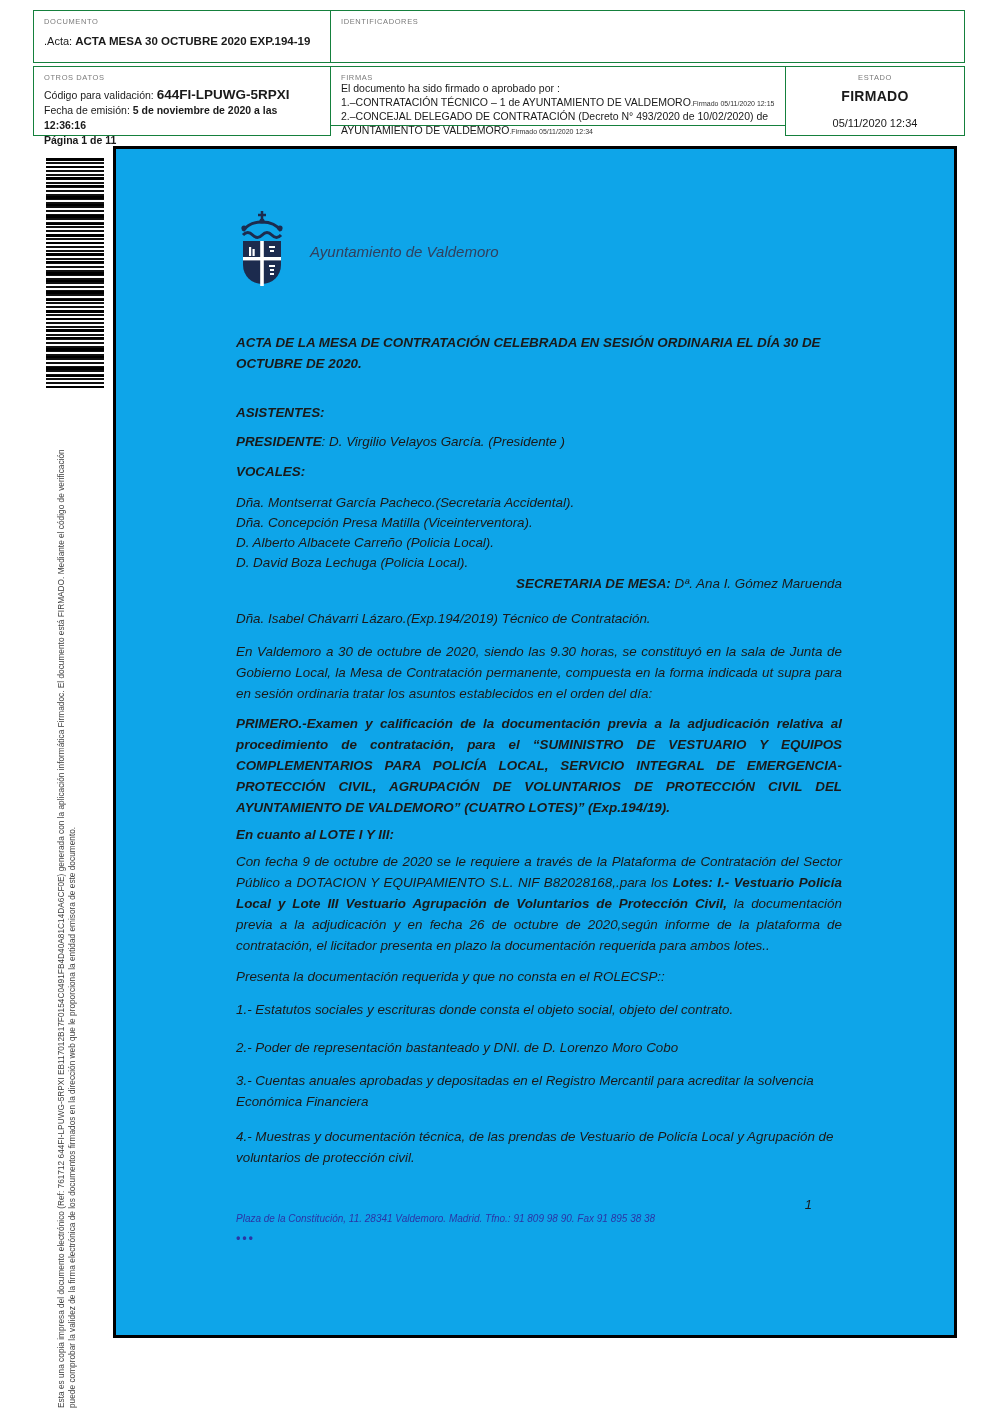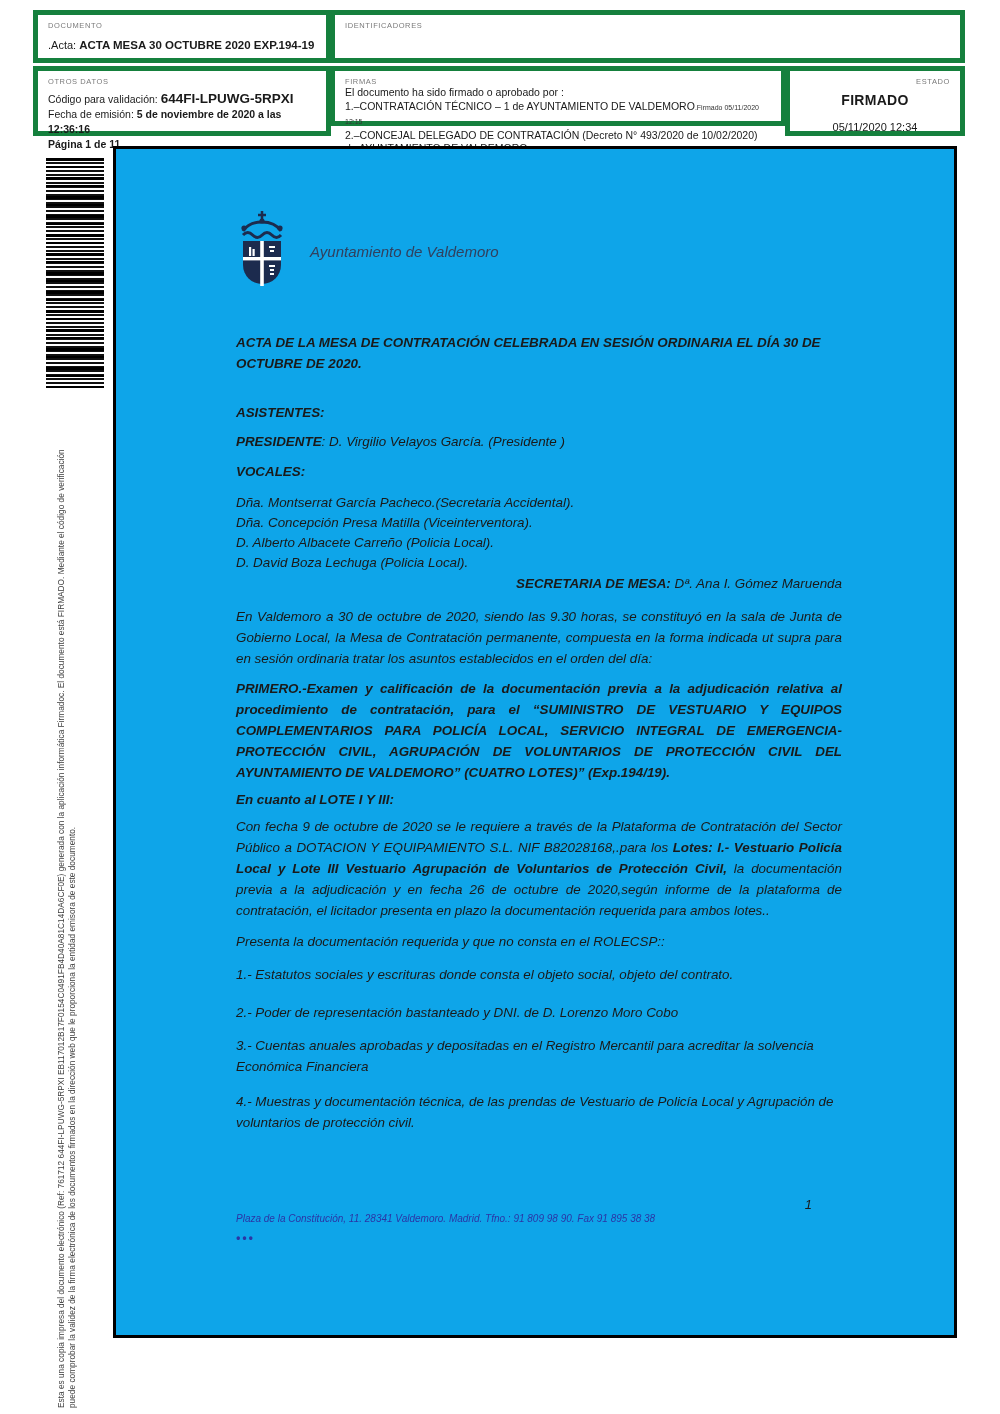--- a/index.html
+++ b/index.html
@@ -1,20 +1,20 @@
 <!DOCTYPE html>
 <html><head>
 <meta charset="utf-8">
 <style>
   * { margin:0; padding:0; box-sizing:border-box; }
   html,body { width:1000px; height:1414px; background:#fff; position:relative;
     font-family:"Liberation Sans","DejaVu Sans",sans-serif; color:#1a1a1a; }
 
   
-  .hbox { position:absolute; background:#fff; border:5px solid #15803d; padding:6px 10px; }
+  .hbox { position:absolute; background:#fff; border:1px solid #15803d; padding:6px 10px; }
   .hbox .hlabel { font-size:7.5px; color:#7a7a7a; letter-spacing:.6px; }
   #box-documento { left:33px; top:10px;  width:298px; height:53px; }
   #box-identificadores { left:330px; top:10px; width:635px; height:53px; }
   #box-otros { left:33px; top:66px; width:298px; height:70px; font-size:11px; }
   #box-firmas { left:330px; top:66px; width:456px; height:60px; font-size:10.5px; }
   #box-estado { left:785px; top:66px; width:180px; height:70px; text-align:center; }
   .doc-line { margin-top:9px; font-size:11px; }
   .doc-line b { font-size:11.5px; }
   .otros-line { line-height:15px; font-size:10.5px; }
   .codigo-value { font-size:13.5px; font-weight:bold; }
@@ -102,21 +102,21 @@
   <div class="firmas-line">El documento ha sido firmado o aprobado por :</div>
   <div class="firmas-line">
     <span>1.–CONTRATACIÓN TÉCNICO – 1 de AYUNTAMIENTO DE VALDEMORO</span><span class="firmado-small">.Firmado 05/11/2020 12:15</span>
   </div>
   <div class="firmas-line">
     <span>2.–CONCEJAL DELEGADO DE CONTRATACIÓN (Decreto N° 493/2020 de 10/02/2020) de AYUNTAMIENTO DE VALDEMORO</span><span class="firmado-small">.Firmado 05/11/2020 12:34</span>
   </div>
 </div>
 
 <div class="hbox" id="box-estado">
-  <div class="hlabel" style="text-align:right;">ESTADO</div>
+  <div class="hlabel" style="text-align:center;">ESTADO</div>
   <div class="estado-status">FIRMADO</div>
   <div class="estado-time">05/11/2020 12:34</div>
 </div>
 
 <div id="barcode"></div>
 <div id="side-verification">
   <div>Esta es una copia impresa del documento electrónico (Ref: 761712 644FI-LPUWG-5RPXI EB117012B17F0154C0491FB4D40A81C14DA6CF0E) generada con la aplicación informática Firmadoc. El documento está FIRMADO. Mediante el código de verificación</div>
   <div>puede comprobar la validez de la firma electrónica de los documentos firmados en la dirección web que le proporciona la entidad emisora de este documento.</div>
 </div>
 
@@ -163,20 +163,21 @@
     <div class="vocales-list">
       <p>Dña. Montserrat García Pacheco.(Secretaria Accidental).</p>
       <p>Dña. Concepción Presa Matilla (Viceinterventora).</p>
       <p>D. Alberto Albacete Carreño (Policia Local).</p>
       <p>D. David  Boza Lechuga  (Policia Local).</p>
     </div>
 
     <p class="secretaria"><span class="b">SECRETARIA DE MESA:</span><span> Dª. Ana I. Gómez Maruenda</span></p>
 
 
+    <p class="isabel">Dña. Isabel Chávarri Lázaro.(Exp.194/2019) Técnico de Contratación.</p>
 
     <p class="en-valdemoro just">En Valdemoro  a 30 de octubre de 2020, siendo las 9.30 horas, se constituyó en la sala de Junta de Gobierno Local, la Mesa de Contratación permanente, compuesta en la forma indicada ut supra para en sesión ordinaria tratar los asuntos establecidos en el orden del día:</p>
 
     <p class="primero just">PRIMERO.-Examen y calificación de la documentación previa a la adjudicación relativa al procedimiento de contratación, para el “SUMINISTRO DE VESTUARIO Y EQUIPOS COMPLEMENTARIOS PARA POLICÍA LOCAL, SERVICIO INTEGRAL DE EMERGENCIA-PROTECCIÓN CIVIL, AGRUPACIÓN DE VOLUNTARIOS DE PROTECCIÓN CIVIL DEL AYUNTAMIENTO DE VALDEMORO” (CUATRO LOTES)” (Exp.194/19).</p>
 
     <h3 class="lote">En cuanto al LOTE I Y III:</h3>
 
     <p class="con-fecha just"><span>Con fecha 9 de octubre de 2020 se le requiere a través de la Plataforma de Contratación del Sector Público a  DOTACION Y EQUIPAMIENTO S.L. NIF B82028168,.para los </span><span class="b">Lotes: I.- Vestuario Policía Local y Lote III Vestuario Agrupación de Voluntarios de Protección Civil,</span><span> la documentación previa a la adjudicación y en fecha 26 de octubre de 2020,según informe de la plataforma de contratación, el licitador presenta en plazo la documentación requerida para ambos lotes..</span></p>
 
     <p class="presenta">Presenta la documentación requerida y que no consta en el ROLECSP::</p>

